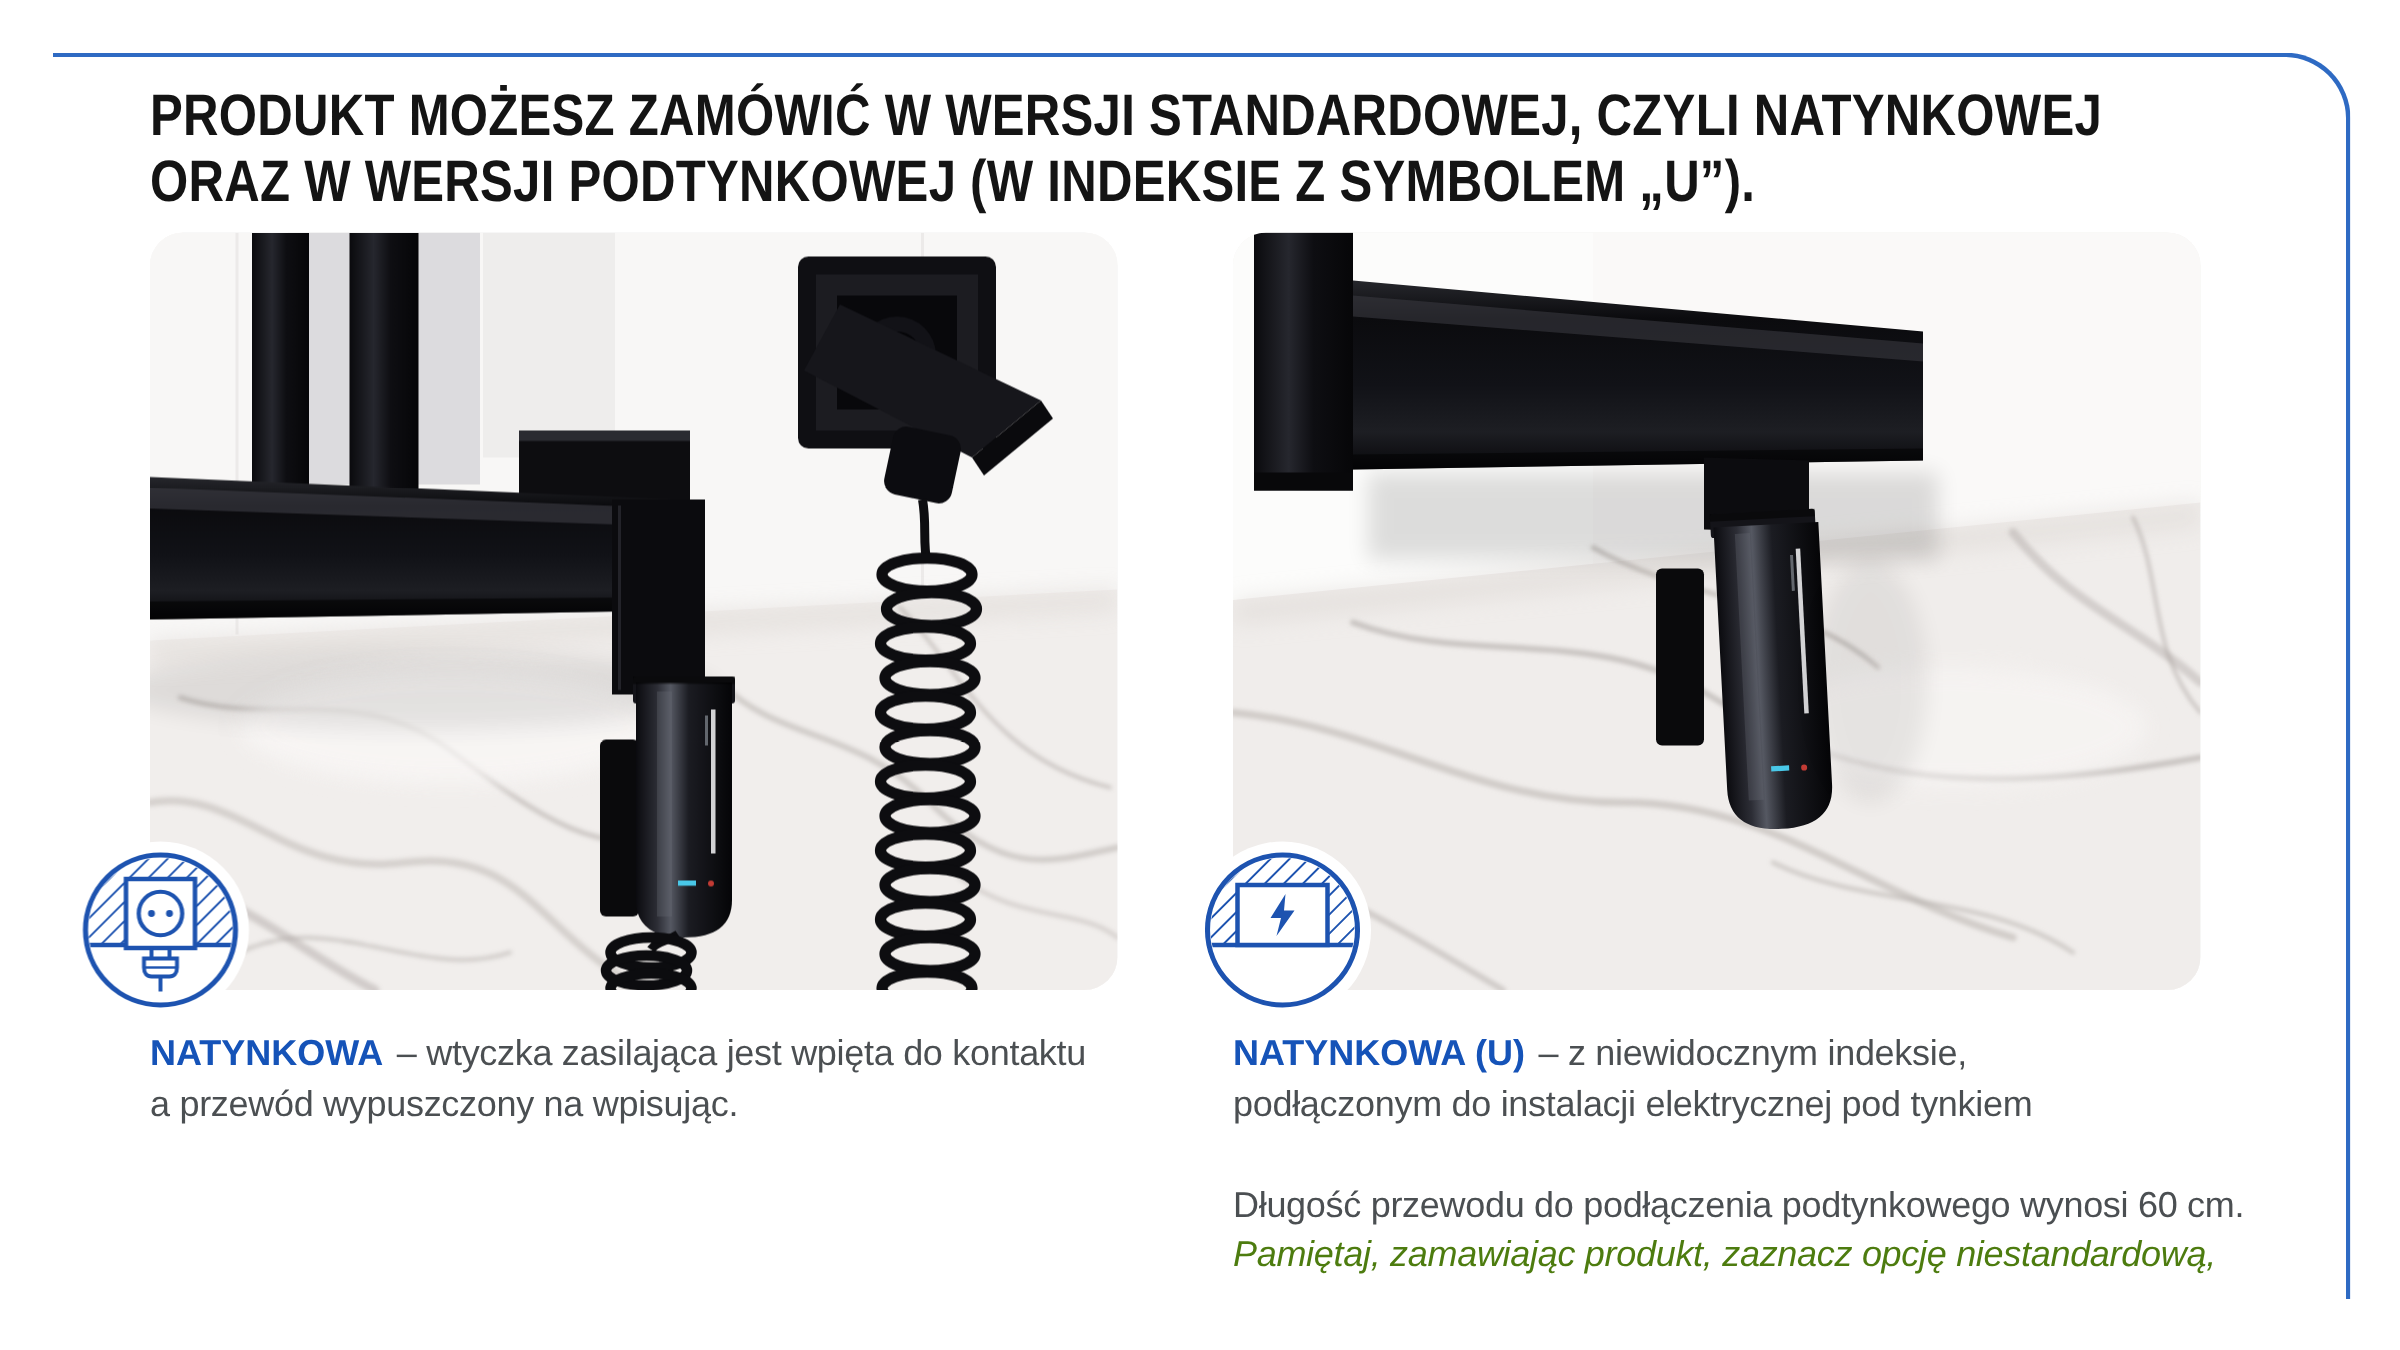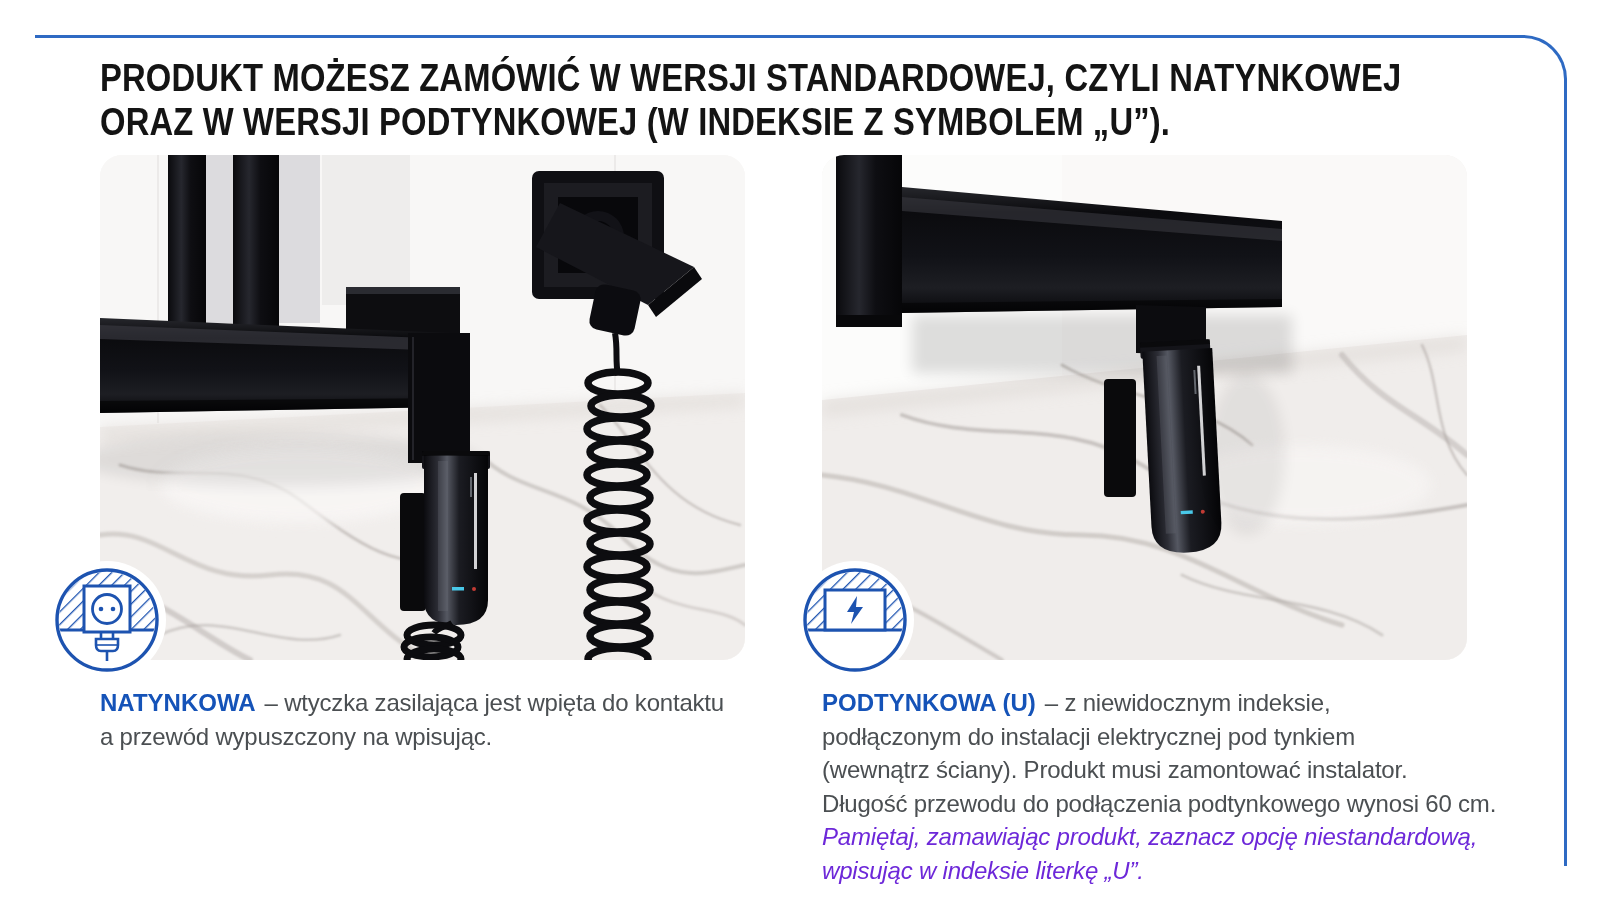--- a/index.html
+++ b/index.html
@@ -30,21 +30,21 @@
   .badge{position:absolute;width:120px;height:120px;top:560px;}
   .badge.left{left:47px;}
   .badge.right{left:795px;}
   .caption{
     position:absolute;top:686px;margin:0;
     font-size:24px;line-height:33.5px;color:#4b4f52;letter-spacing:-.2px;
   }
   .caption.left{left:100px;width:690px;}
   .caption.right{left:822px;width:700px;}
   .cap-label{color:#1553b8;font-weight:700;margin-right:9px;letter-spacing:0;text-align:right;}
-  .cap-note{font-style:italic;color:#6d28d9;}
+  .cap-note{font-style:italic;color:#4d7c0f;}
 </style>
 </head>
 <body>
 
 <div>
 
   <div class="frame-line"></div>
 
   <div class="page-title">
     <span>PRODUKT MOŻESZ ZAMÓWIĆ W WERSJI STANDARDOWEJ, CZYLI NATYNKOWEJ</span><br>
@@ -288,21 +288,20 @@
       <polygon points="62,36 52,52 59,52 56,64 68,47 61,47" fill="#1d53b0"></polygon>
     </svg>
   </span>
 
   <p class="caption left">
     <span class="cap-label">NATYNKOWA</span><span>– wtyczka zasilająca jest wpięta do kontaktu</span><br>
     <span>a przewód wypuszczony na wpisując.</span><br>
   </p>
 
   <p class="caption right">
-    <span class="cap-label">PODTYNKOWA (U)</span><span>– z niewidocznym indeksie,</span><br>
+    <span class="cap-label">NATYNKOWA (U)</span><span>– z niewidocznym indeksie,</span><br>
     <span>podłączonym do instalacji elektrycznej pod tynkiem</span><br>
-    <span>(wewnątrz ściany). Produkt musi zamontować instalator.</span><br>
+    <br>
     <span>Długość przewodu do podłączenia podtynkowego wynosi 60 cm.</span><br>
     <span class="cap-note">Pamiętaj, zamawiając produkt, zaznacz opcję niestandardową,</span><br>
-    <span class="cap-note">wpisując w indeksie literkę „U”.</span>
   </p>
 
 </div>
 
 </body></html>

